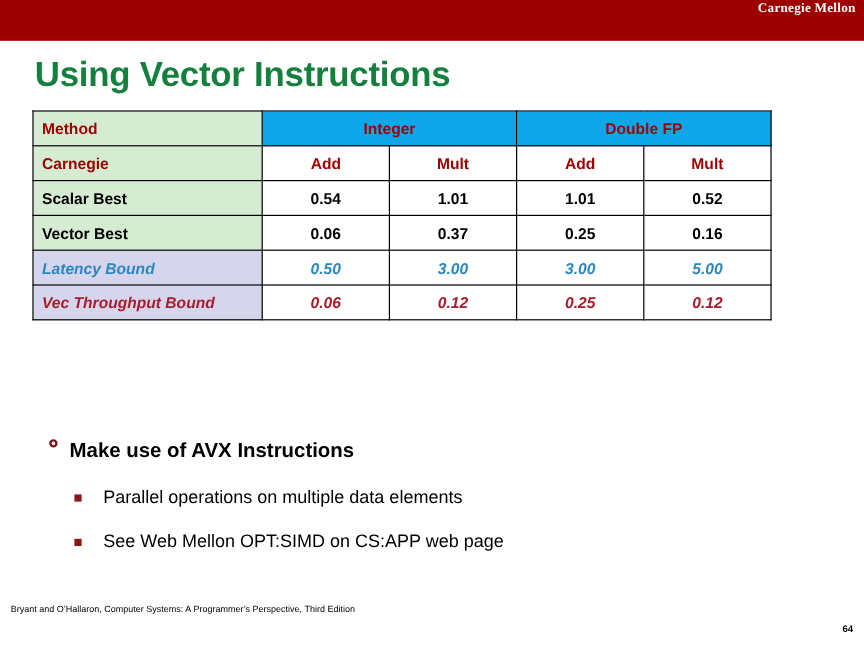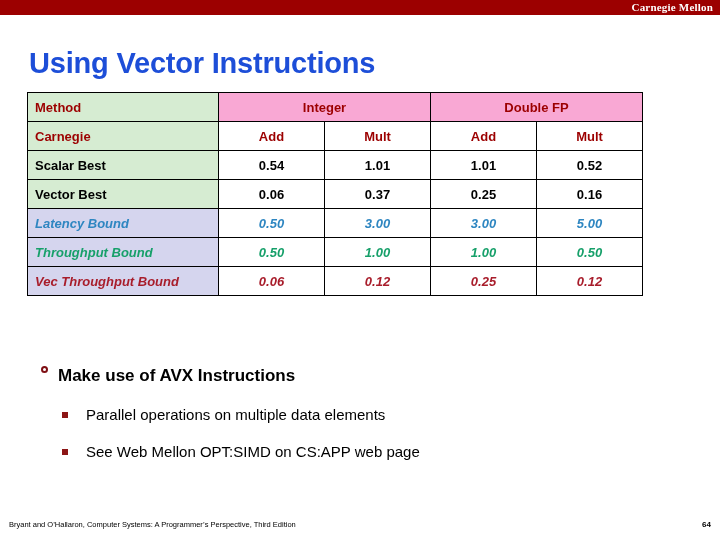--- a/index.html
+++ b/index.html
@@ -14,21 +14,21 @@
     overflow: hidden;
     font-family: "Liberation Sans", sans-serif;
     -webkit-font-smoothing: antialiased;
   }
 
   
   #top-banner {
     position: absolute;
     left: 0; top: 0;
     width: 720px;
-    height: 15px;
+    height: 34px;
     background: #9C0000;
   }
   #brand-text {
     position: absolute;
     right: 7px;
     top: 1px;
     color: #ffffff;
     font-family: "Liberation Serif", serif;
     font-weight: bold;
     font-size: 11px;
@@ -36,21 +36,21 @@
     white-space: nowrap;
   }
 
   
   #slide-title {
     position: absolute;
     left: 29px;
     top: 47px;
     font-size: 29px;
     font-weight: bold;
-    color: #1d4ed8;
+    color: #15803d;
     letter-spacing: -0.2px;
     white-space: nowrap;
   }
 
   
   #perf-table {
     position: absolute;
     left: 27px;
     top: 92px;
     width: 615px;
@@ -64,21 +64,21 @@
     font-size: 13px;
     font-weight: bold;
     vertical-align: middle;
     box-sizing: border-box;
   }
   .col-label   { width: 191px; }
   .col-num     { width: 106px; }
 
   .cell-label-green { background: #D6ECD2; }
   .cell-label-lav   { background: #D5D5EE; }
-  .cell-head-pink   { background: #f9a8d4; text-align: center; color: #9C0000; }
+  .cell-head-pink   { background: #0ea5e9; text-align: center; color: #9C0000; }
   .cell-white       { background: #FFFFFF; text-align: center; }
 
   .txt-darkred { color: #9C0000; }
   .txt-black   { color: #000000; }
   .txt-blue    { color: #2E86C1; font-style: italic; }
   .txt-green   { color: #17A06A; font-style: italic; }
   .txt-red     { color: #A81D2B; font-style: italic; }
 
   
   #bullets {
@@ -132,21 +132,21 @@
   }
   .bullet-l2 .text {
     font-size: 15px;
     color: #000000;
   }
 
   
   #footer-text {
     position: absolute;
     left: 9px;
-    bottom: 11px;
+    bottom: 28px;
     font-size: 7.5px;
     color: #000000;
     white-space: nowrap;
   }
   #page-number {
     position: absolute;
     right: 9px;
     bottom: 11px;
     font-size: 8px;
     font-weight: bold;
@@ -197,27 +197,20 @@
       <td class="cell-white txt-black">0.37</td>
       <td class="cell-white txt-black">0.25</td>
       <td class="cell-white txt-black">0.16</td>
     </tr>
     <tr>
       <td class="cell-label-lav txt-blue">Latency Bound</td>
       <td class="cell-white txt-blue">0.50</td>
       <td class="cell-white txt-blue">3.00</td>
       <td class="cell-white txt-blue">3.00</td>
       <td class="cell-white txt-blue">5.00</td>
-    </tr>
-    <tr>
-      <td class="cell-label-lav txt-green">Throughput Bound</td>
-      <td class="cell-white txt-green">0.50</td>
-      <td class="cell-white txt-green">1.00</td>
-      <td class="cell-white txt-green">1.00</td>
-      <td class="cell-white txt-green">0.50</td>
     </tr>
     <tr>
       <td class="cell-label-lav txt-red">Vec Throughput Bound</td>
       <td class="cell-white txt-red">0.06</td>
       <td class="cell-white txt-red">0.12</td>
       <td class="cell-white txt-red">0.25</td>
       <td class="cell-white txt-red">0.12</td>
     </tr>
   </tbody>
 </table>

